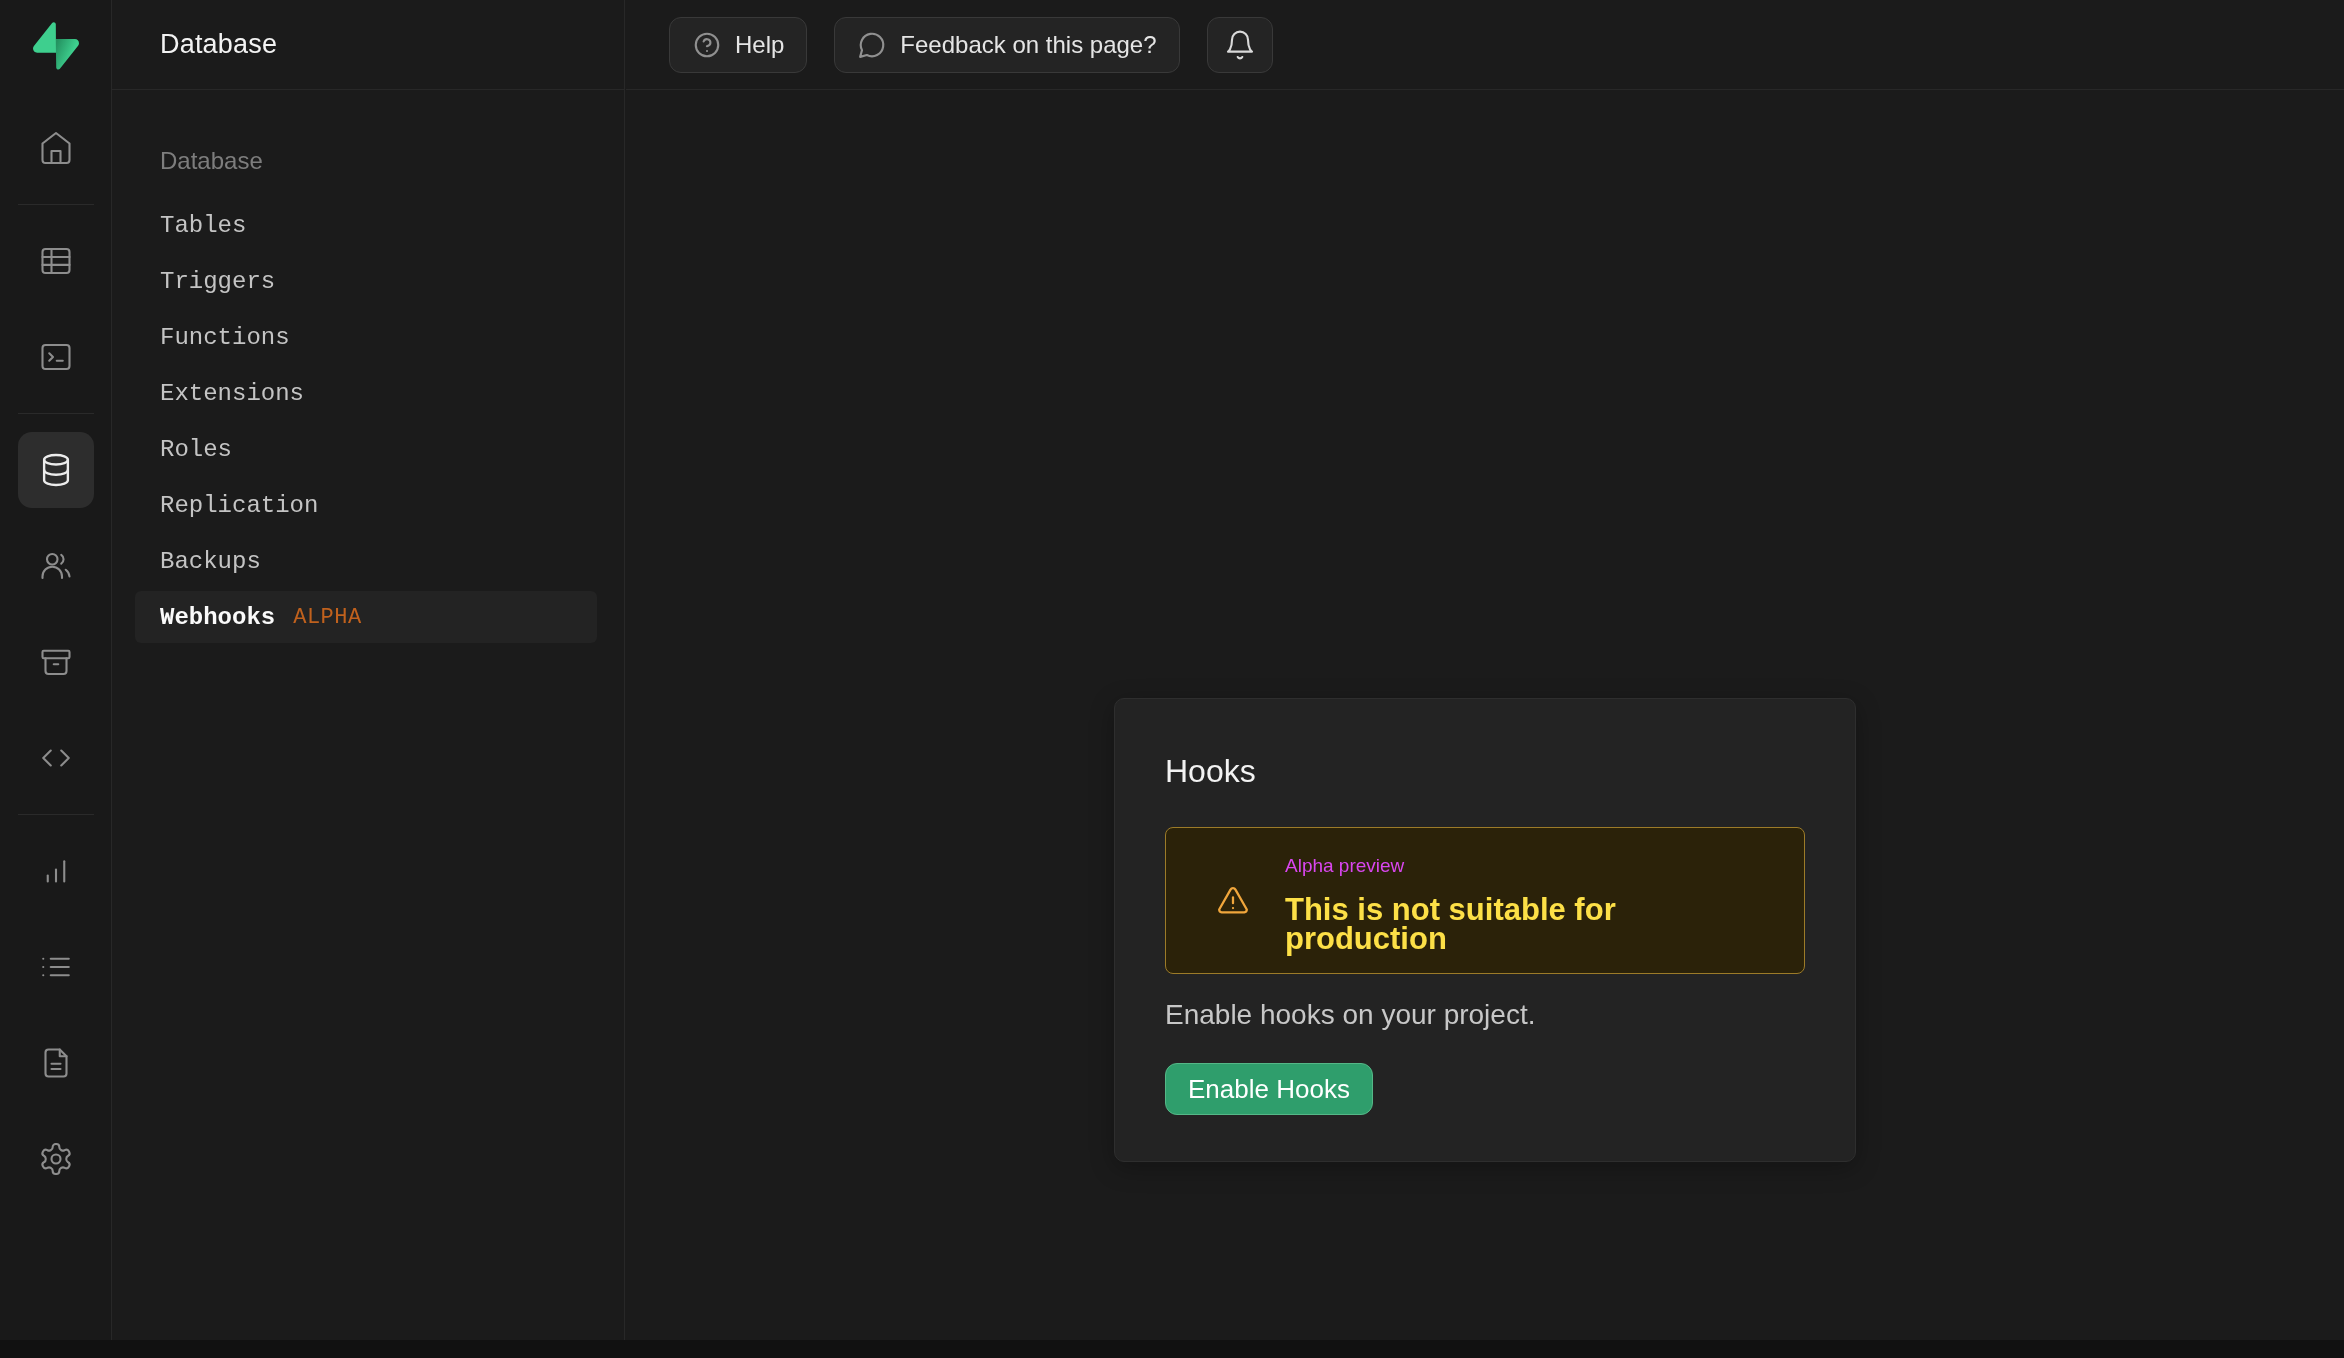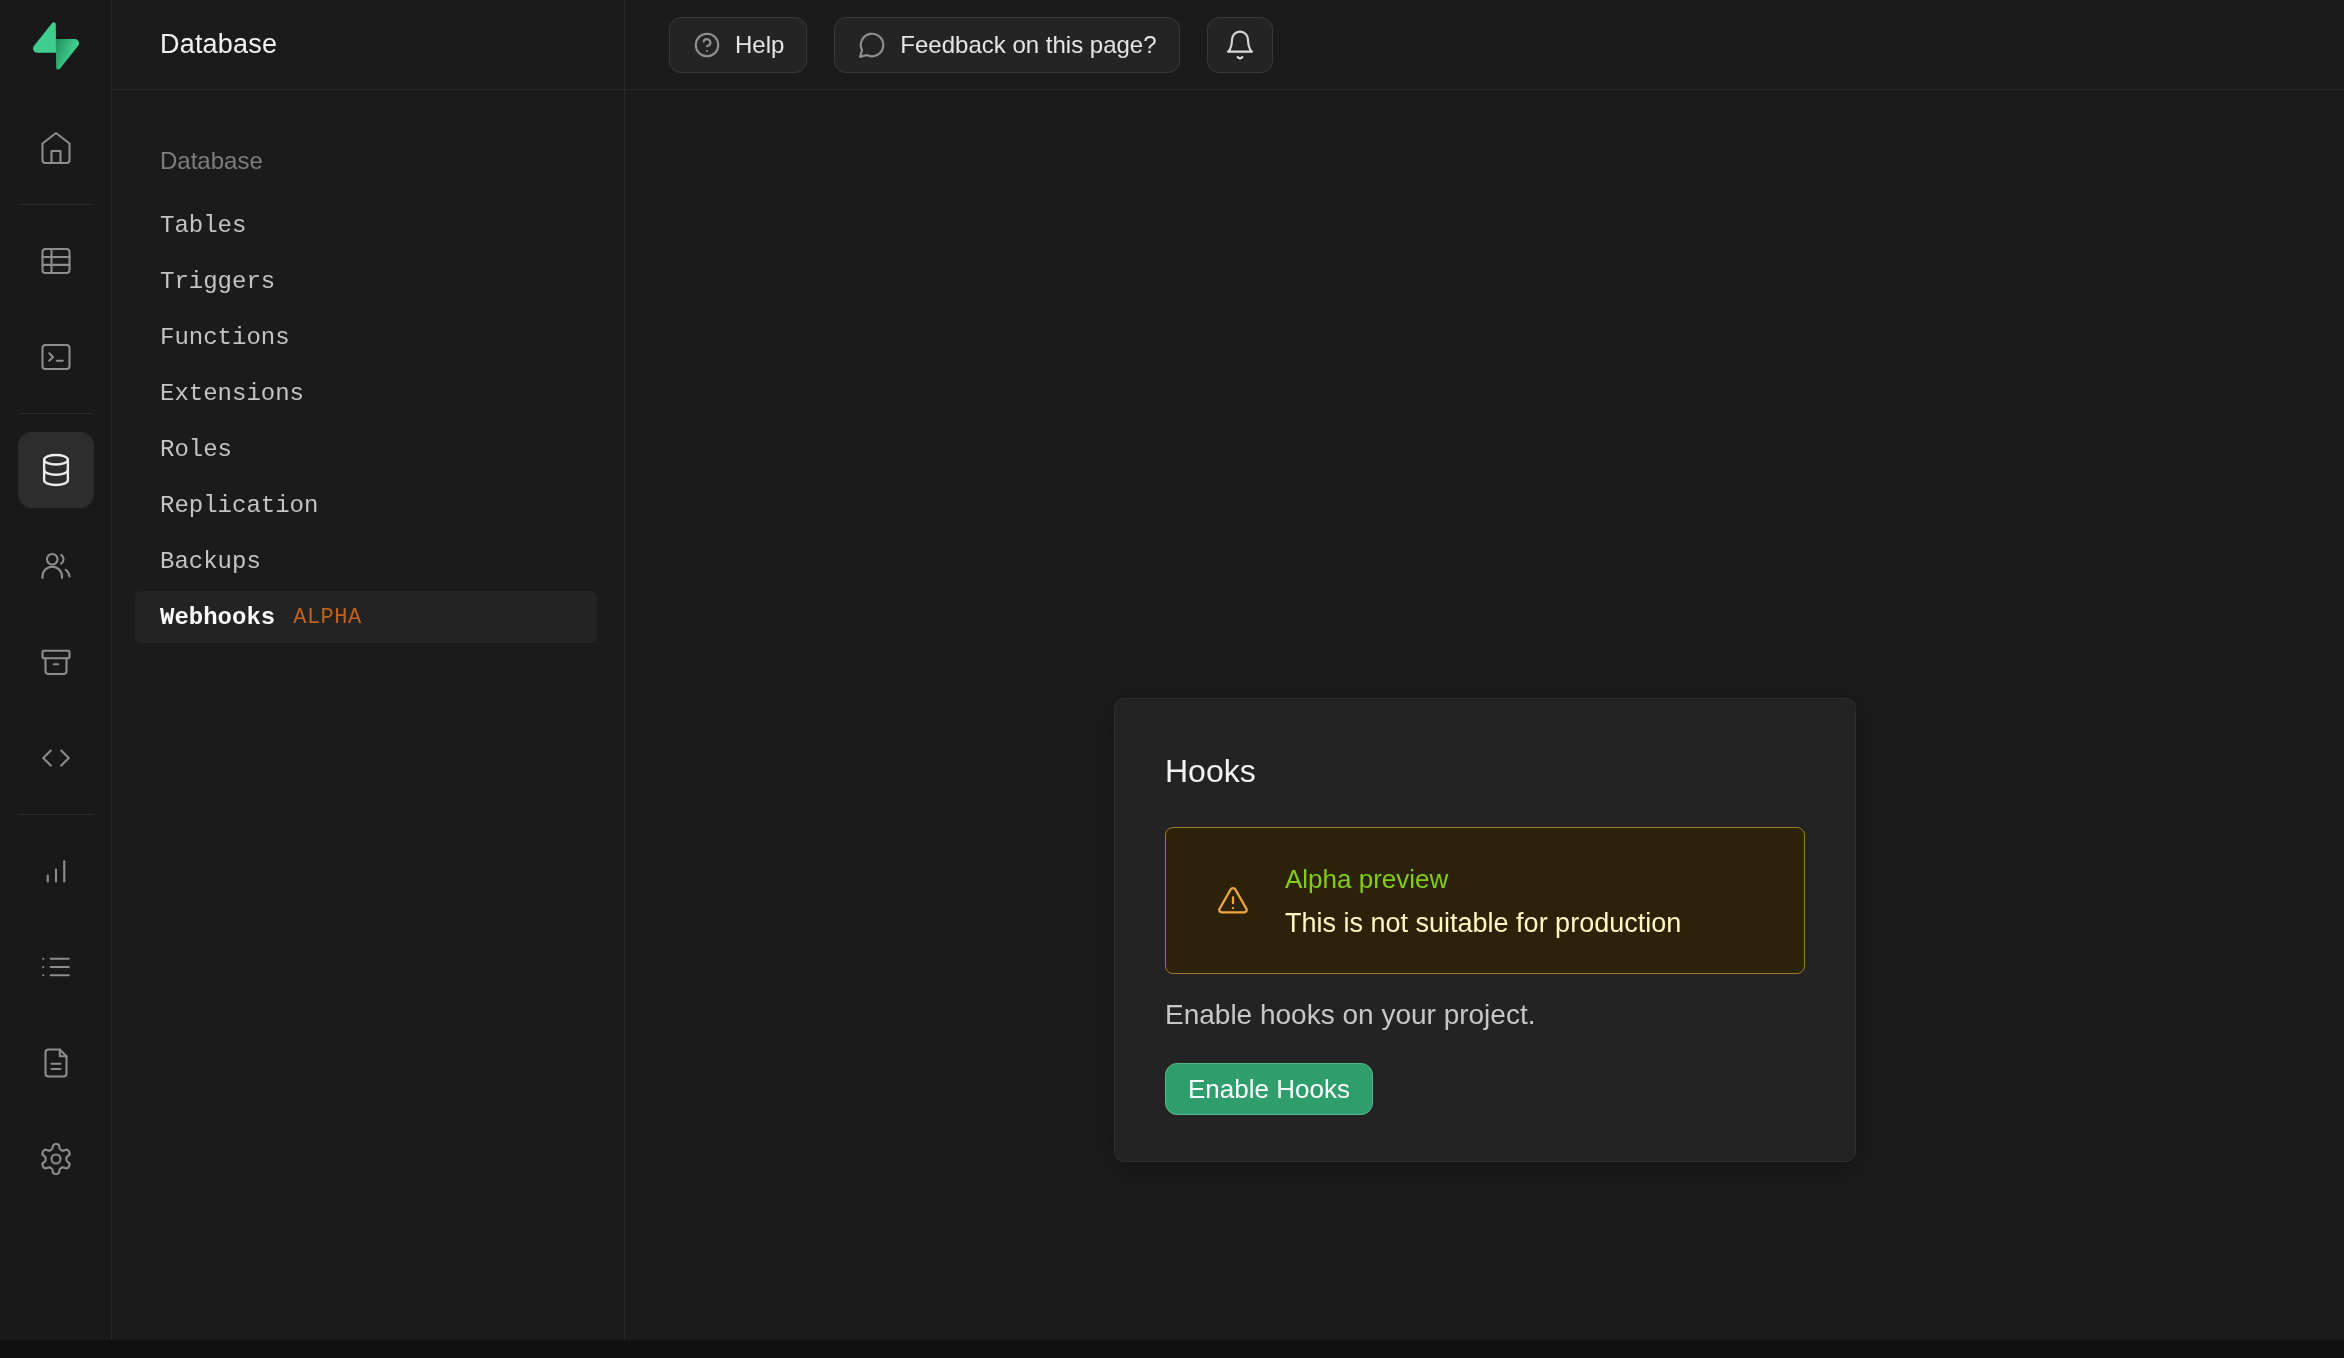--- a/index.html
+++ b/index.html
@@ -78,22 +78,22 @@
     position: absolute; left: 50%; top: 608px; transform: translateX(-50%);
     width: 742px; background: #232323; border: 1px solid #2e2e2e; border-radius: 10px;
     padding: 52px 50px 46px; box-shadow: 0 6px 24px rgba(0,0,0,.28);
   }
   .card h2 { font-size: 32px; line-height: 40px; font-weight: 500; color: #f2f2f2; margin-bottom: 36px; }
   .alert {
     height: 147px; border: 1px solid #9c7b28; border-radius: 8px; background: #2b2209;
     display: flex; align-items: center; padding: 0 30px 0 50px;
   }
   .alert .warn-ic { color: #f0a63c; display: flex; margin-right: 35px; flex: 0 0 auto; }
-  .alert-title { font-size: 26px; line-height: 33px; color: #84cc16; margin-bottom: 13px; }
-  .alert-desc { font-size: 27px; line-height: 29px; color: #fef9c3; }
+  .alert-title { font-size: 19px; line-height: 33px; color: #d946ef; margin-bottom: 13px; }
+  .alert-desc { font-size: 31px; line-height: 29px; color: #fde047; font-weight: bold; }
   .card-body-text { margin-top: 23px; font-size: 28px; line-height: 36px; color: #c7c7c7; }
   .btn-green {
     margin-top: 30px; height: 52px; padding: 0 22px;
     background: #2f9e6c; border: 1px solid #55b787; border-radius: 12px;
     color: #ffffff; font-size: 26px; font-family: inherit; cursor: pointer;
     display: inline-flex; align-items: center;
   }
 </style>
 </head>
 <body>

